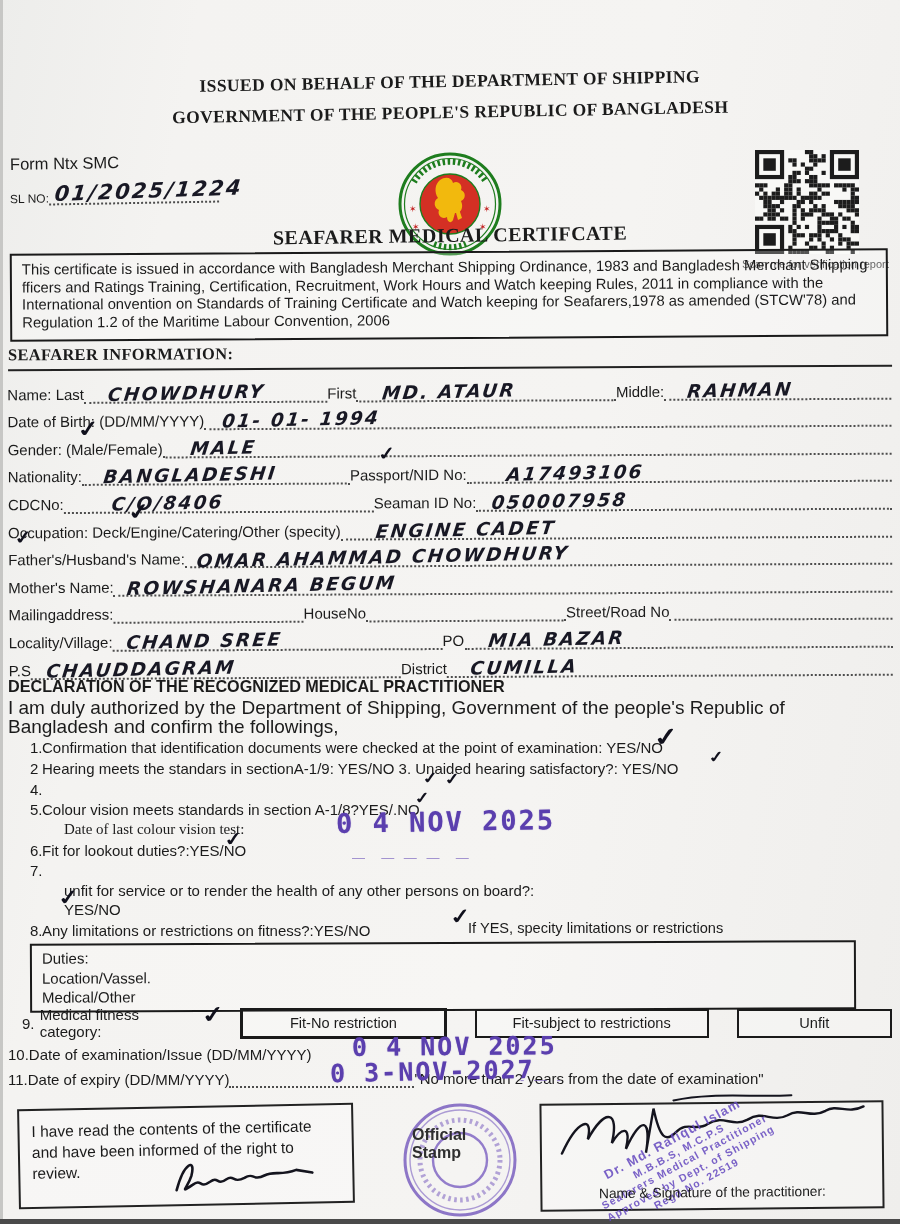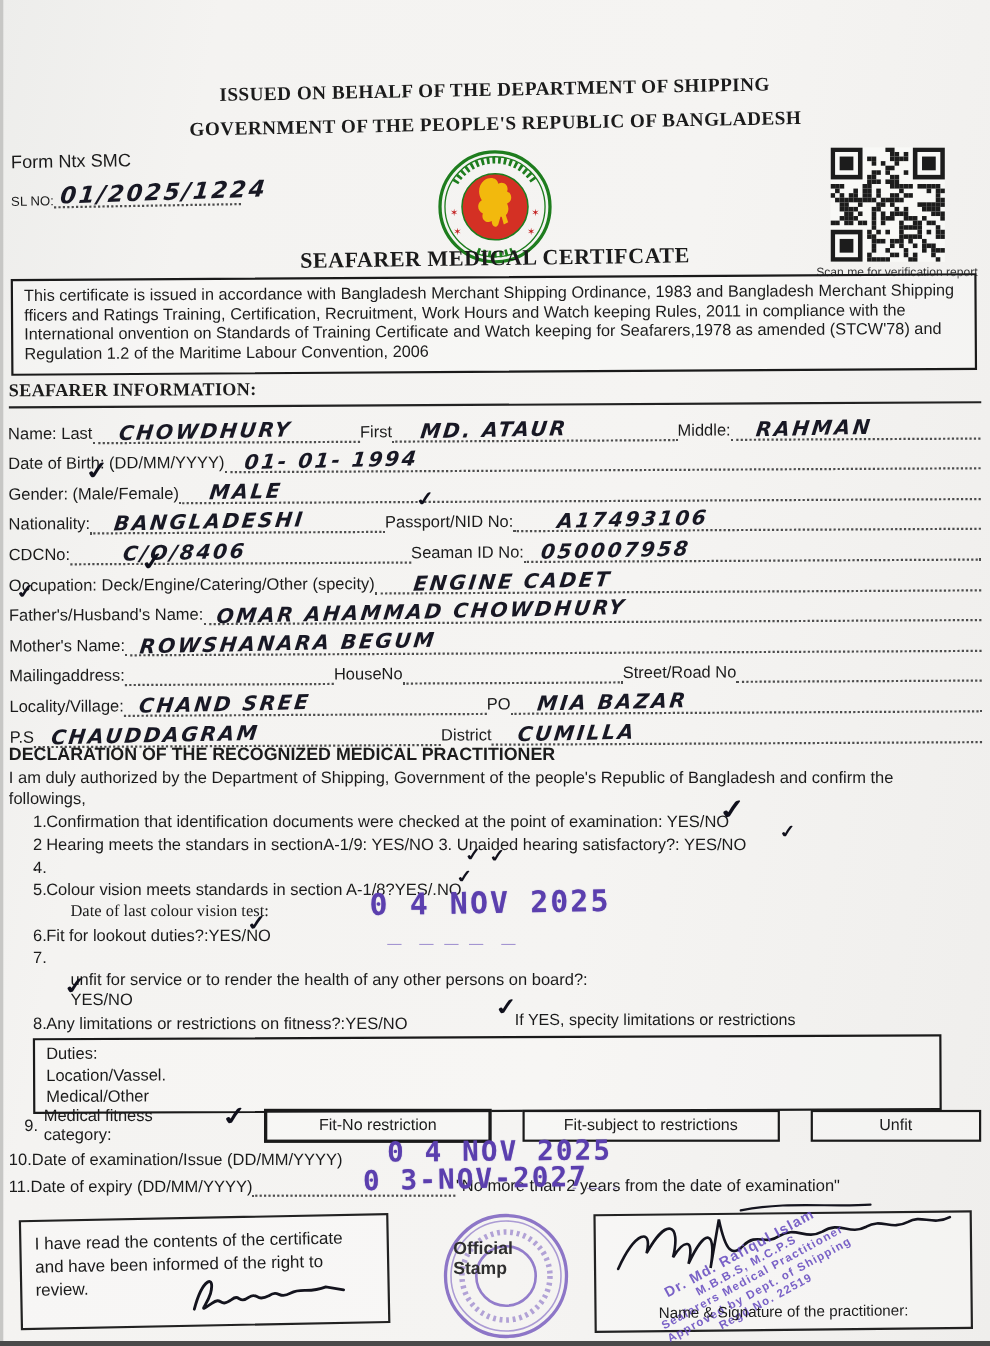--- a/index.html
+++ b/index.html
@@ -6,38 +6,38 @@
   html,body { width:900px; height:1224px; background:#d9d9d9; overflow:hidden; }
   .page {
     position:relative; width:900px; height:1224px;
     background:linear-gradient(100deg,#ededeb 0%,#f4f3f1 18%,#f5f4f2 60%,#efeeec 100%);
     font-family:"Liberation Sans", sans-serif; color:#1b1b1b; overflow:hidden;
     box-shadow:inset 0 -5px 0 #4a4a4a, inset 3px 0 0 #c7c7c5;
   }
   .serif { font-family:"Liberation Serif", serif; }
   .hdr { position:absolute; top:66px; left:0; width:100%; text-align:center; transform:rotate(-1.1deg); }
   .hdr div { font-weight:bold; font-size:17.5px; letter-spacing:.4px; line-height:31px; }
-  .band { position:absolute; top:128px; left:0; width:100%; height:110px; }
+  .band { position:absolute; top:144px; left:0; width:100%; height:110px; }
   .formno { position:absolute; left:10px; top:10px; font-size:16.5px; transform:rotate(-1deg); }
   .slrow { position:absolute; left:10px; top:46px; width:250px; display:flex; align-items:flex-end; transform:rotate(-1deg); }
   .slrow .lbl { font-size:12px; }
   .title { position:absolute; top:224px; left:0; width:100%; text-align:center; font-weight:bold; font-size:20px; letter-spacing:.5px; transform:rotate(-0.8deg); }
   .qrwrap { position:absolute; right:28px; top:6px; width:130px; text-align:center; }
   .qrcap { font-size:11px; color:#333; margin-top:4px; white-space:nowrap; }
   .introbox { position:absolute; top:251px; left:10px; width:878px; border:2px solid #1a1a1a; padding:6px 10px 8px 10px; font-size:14.8px; line-height:17.6px; transform:rotate(-0.35deg); background:rgba(255,255,255,.25); }
   .secthead { position:absolute; top:343px; left:8px; width:884px; font-weight:bold; font-size:16.5px; letter-spacing:.3px; border-bottom:2px solid #222; padding-bottom:4px; transform:rotate(-0.3deg); }
   .rows { position:absolute; top:374px; left:8px; width:884px; transform:rotate(-0.3deg); }
   .frow { position:relative; display:flex; align-items:flex-end; height:27.6px; font-size:15px; white-space:nowrap; }
   .frow .lbl { padding-bottom:1px; }
   .dotline { position:relative; border-bottom:2px dotted #4d4d4d; height:100%; }
   .dotline .hw { position:absolute; bottom:-2px; left:10%; }
   .hw { font-family:"DejaVu Sans", sans-serif; font-style:italic; font-weight:600; font-size:18.5px; letter-spacing:2.2px; color:#181824; transform:skewX(-8deg) rotate(-1deg); white-space:nowrap; }
   .chk { position:absolute; font-size:21px; font-weight:bold; color:#10101c; transform:rotate(-8deg) scaleX(1.25); line-height:1; }
   .decl-h { position:absolute; top:677px; left:8px; font-weight:bold; font-size:16.2px; }
-  .decl-p { position:absolute; top:699px; left:8px; width:860px; font-size:15px; line-height:18.5px; }
+  .decl-p { position:absolute; top:699px; left:8px; width:860px; font-size:19px; line-height:18.5px; }
   .items { position:absolute; top:738px; left:8px; width:880px; font-size:15px; }
   .item { position:relative; display:flex; line-height:19.2px; }
   .item .num { width:34px; padding-left:22px; flex:none; }
   .cont { padding-left:56px; }
   .ifyes { position:absolute; top:920px; left:468px; font-size:14.6px; }
   .dutybox { position:absolute; top:942px; left:30px; width:826px; border:2px solid #1a1a1a; padding:3px 10px; font-size:15px; line-height:19.5px; transform:rotate(-0.25deg); background:rgba(255,255,255,.2); }
   .fitrow { position:absolute; top:1006px; left:8px; width:884px; display:flex; align-items:center; font-size:15px; }
   .fitbox { border:2.5px solid #1a1a1a; text-align:center; font-size:14.6px; padding:4px 6px 5px 6px; background:rgba(255,255,255,.25); }
   .examrow { position:absolute; top:1046px; left:8px; font-size:15px; }
   .exprow { position:absolute; top:1070px; left:8px; width:884px; display:flex; align-items:flex-end; font-size:15px; }

